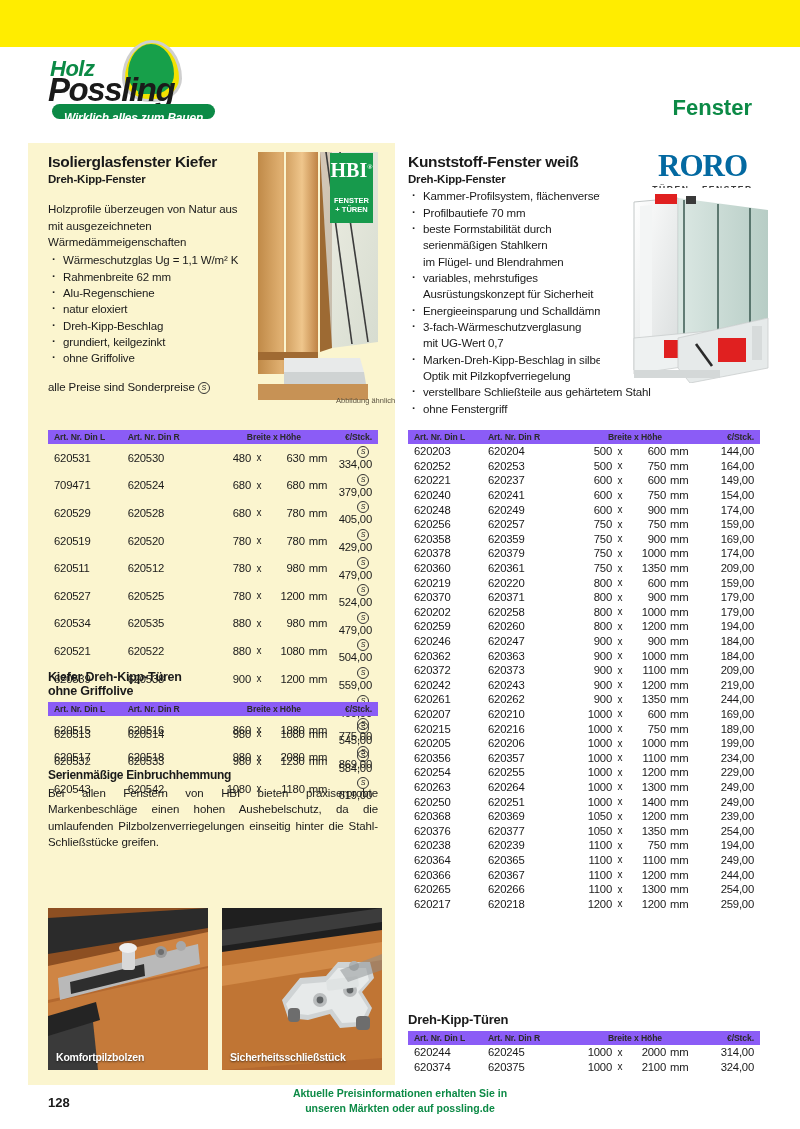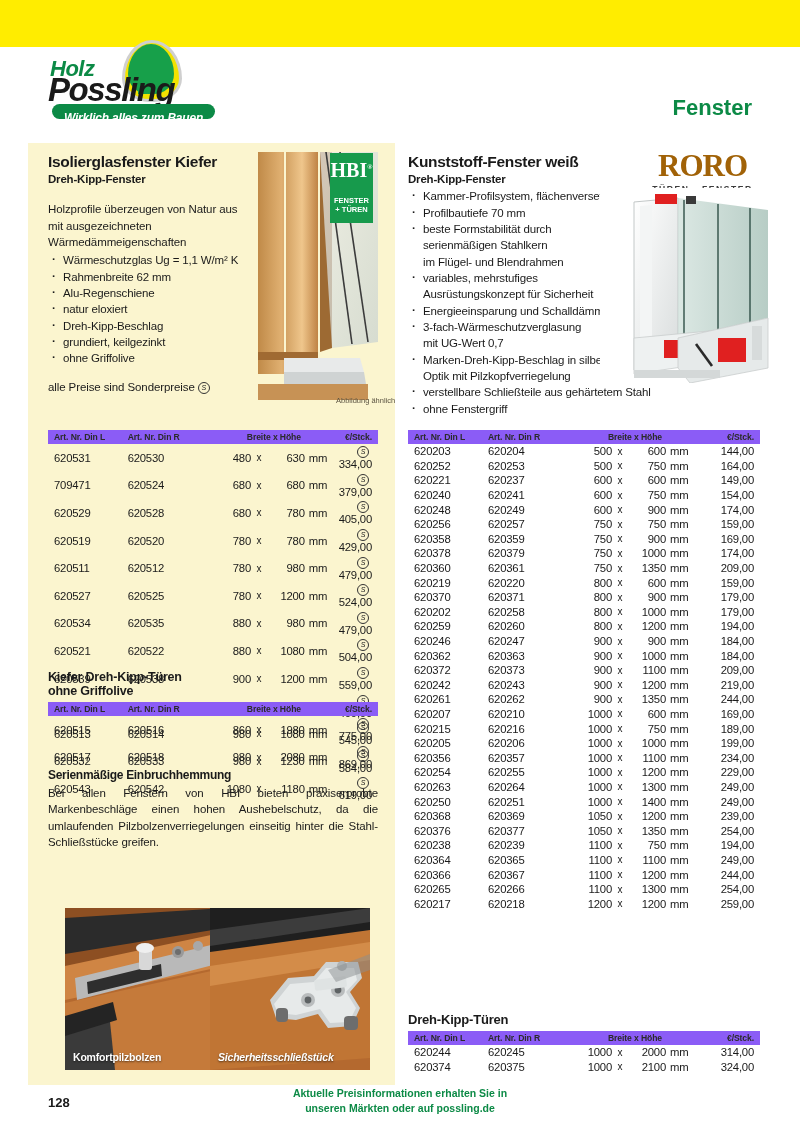--- a/index.html
+++ b/index.html
@@ -91,30 +91,30 @@
   .c-mm{width:30px;text-align:left;padding-left:4px!important;}
   .c-p{text-align:right;padding-right:6px!important;}
   th.th-bh{text-align:center!important;}
   th.th-p{text-align:right!important;padding-right:6px!important;}
   
   .eb-h{font-size:12px;font-weight:bold;letter-spacing:-0.3px;}
   .eb-p{font-size:11.5px;line-height:1.42;text-align:justify;letter-spacing:-0.1px;}
   
   .photo-row{position:absolute;left:48px;top:908px;width:330px;height:162px;}
   .photo{position:absolute;top:0;width:160px;height:162px;overflow:hidden;}
-  .photo.a{left:17px;}
-  .photo.b{left:162px;font-style:italic;}
+  .photo.a{left:0;}
+  .photo.b{left:174px;}
   .pcap{
     position:absolute;left:8px;bottom:7px;color:#fff;font-size:10.5px;font-weight:bold;
     letter-spacing:-0.2px;text-shadow:0 1px 2px rgba(0,0,0,.55);
   }
   
   .col-right{position:absolute;left:408px;top:152px;width:352px;}
   .roro{position:absolute;left:645px;top:150px;width:115px;text-align:center;}
-  .roro .rm{font-size:31px;font-weight:bold;color:#a16207;letter-spacing:-1px;
+  .roro .rm{font-size:31px;font-weight:bold;color:#0369a1;letter-spacing:-1px;
             font-family:"Liberation Serif",serif;line-height:1;}
   .roro .rs{font-size:8.5px;font-weight:bold;color:#3b3b3b;letter-spacing:1.6px;margin-top:3px;}
   .pvc-photo{position:absolute;left:600px;top:188px;width:172px;height:195px;overflow:hidden;}
   
   .pgnum{position:absolute;left:48px;top:1095px;font-size:13px;font-weight:bold;color:#1a1a1a;}
   .footnote{
     position:absolute;left:250px;top:1086px;width:300px;text-align:center;
     font-size:10.5px;font-weight:bold;color:#0c8a46;line-height:1.45;
   }
 </style>

